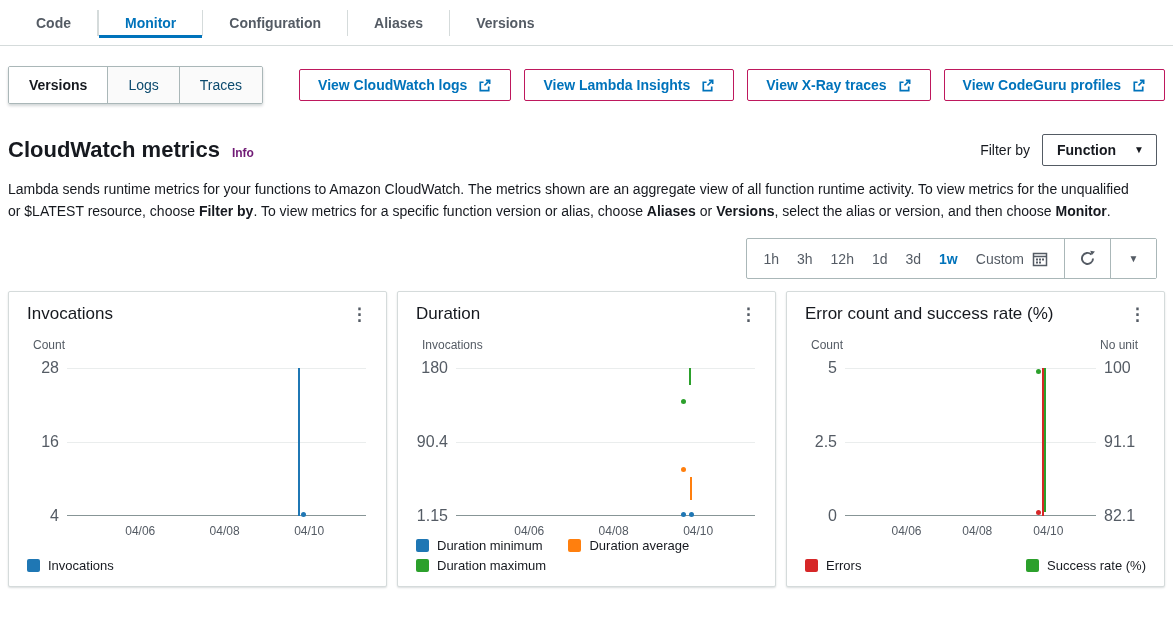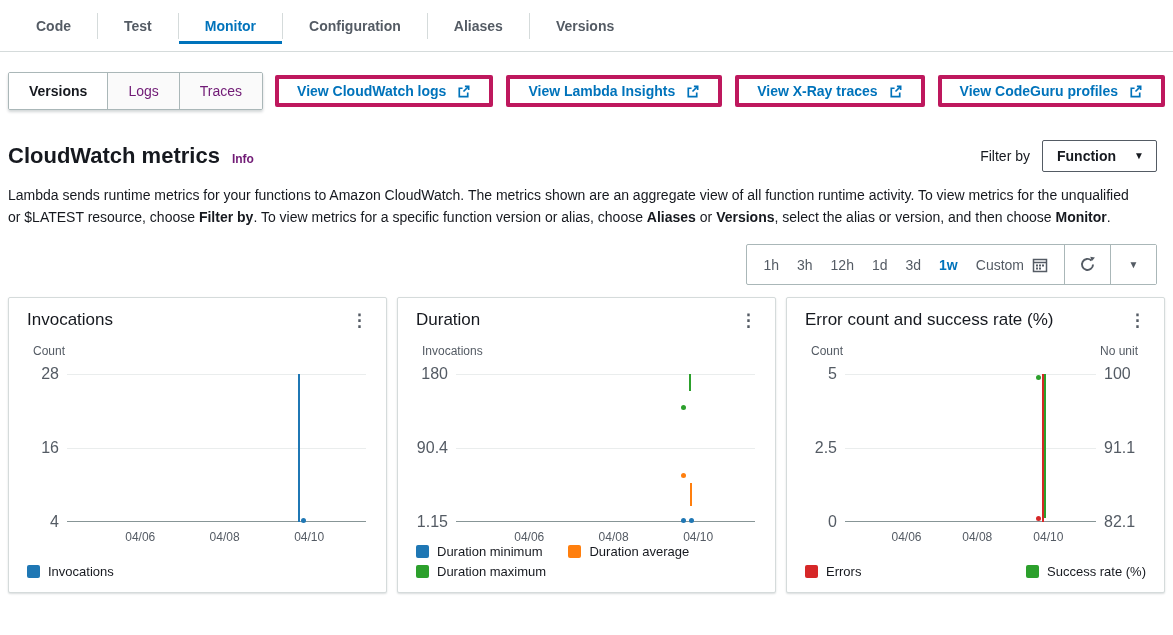--- a/index.html
+++ b/index.html
@@ -1,37 +1,37 @@
 <!DOCTYPE html>
 <html><head>
 <meta charset="utf-8">
 <style>
   *{box-sizing:border-box}
   html,body{margin:0;padding:0}
   body{width:1173px;height:635px;background:#fff;color:#16191f;
        font-family:"Liberation Sans",sans-serif;font-size:14px;overflow:hidden}
 
   
-  .tabbar{display:flex;align-items:center;height:52px;padding:8px 10px;border-bottom:1px solid #d5dbdb}
+  .tabbar{display:flex;align-items:center;height:46px;padding:8px 10px;border-bottom:1px solid #d5dbdb}
   .tab{position:relative;display:flex;align-items:center;height:100%;padding:0 26px;
        font-weight:700;color:#545b64;cursor:pointer;white-space:nowrap}
   .tab.active{color:#0073bb}
   .tab.active::after{content:"";position:absolute;left:0;right:0;bottom:-1px;height:3px;background:#0073bb}
   .tabdiv{width:1px;height:26px;background:#d5dbdb}
 
   
   .row2{display:flex;justify-content:space-between;align-items:center;padding:20px 8px 0}
   .subtabs{display:inline-flex;border:1px solid #aab7b8;border-radius:2px;overflow:hidden;
            box-shadow:0 2px 3px rgba(0,28,36,.18);background:#fff}
-  .subtab{padding:10px 20px;background:#fafafa;color:#701a75;border-left:1px solid #aab7b8;cursor:pointer}
+  .subtab{padding:10px 20px;background:#fafafa;color:#0c4a6e;border-left:1px solid #aab7b8;cursor:pointer}
   .subtab:first-child{border-left:none}
   .subtab.active{background:#fff;color:#16191f;font-weight:700}
   .btnrow{display:flex;gap:13px}
   .btn{display:inline-flex;align-items:center;gap:10px;height:32px;padding:0 18px;background:#fff;
-       border:4px solid #be185d;border-radius:2px;color:#0073bb;font-weight:700;font-size:14px;
+       border:1px solid #be185d;border-radius:2px;color:#0073bb;font-weight:700;font-size:14px;
        font-family:inherit;cursor:pointer;white-space:nowrap}
   .btn svg{flex:none}
 
   
   .headrow{display:flex;justify-content:space-between;align-items:center;padding:30px 16px 0 8px}
   .headleft{display:flex;align-items:baseline;gap:12px}
   h1{margin:0;font-size:22px;font-weight:700}
   .info{color:#701a75;font-weight:700;font-size:12px;cursor:pointer;text-decoration:none}
   .headright{display:flex;align-items:center;gap:12px}
   .select{display:inline-flex;align-items:center;justify-content:space-between;gap:18px;height:32px;
@@ -76,21 +76,20 @@
   .swatch{width:13px;height:13px;border-radius:2px;display:inline-block;flex:none}
 </style>
 </head>
 <body>
 
 <div>
 
   <div class="tabbar">
     <div class="tab">Code</div>
     <div class="tabdiv"></div>
-    <div class="tab">Test</div>
     <div class="tabdiv"></div>
     <div class="tab active">Monitor</div>
     <div class="tabdiv"></div>
     <div class="tab">Configuration</div>
     <div class="tabdiv"></div>
     <div class="tab">Aliases</div>
     <div class="tabdiv"></div>
     <div class="tab">Versions</div>
   </div>
 

